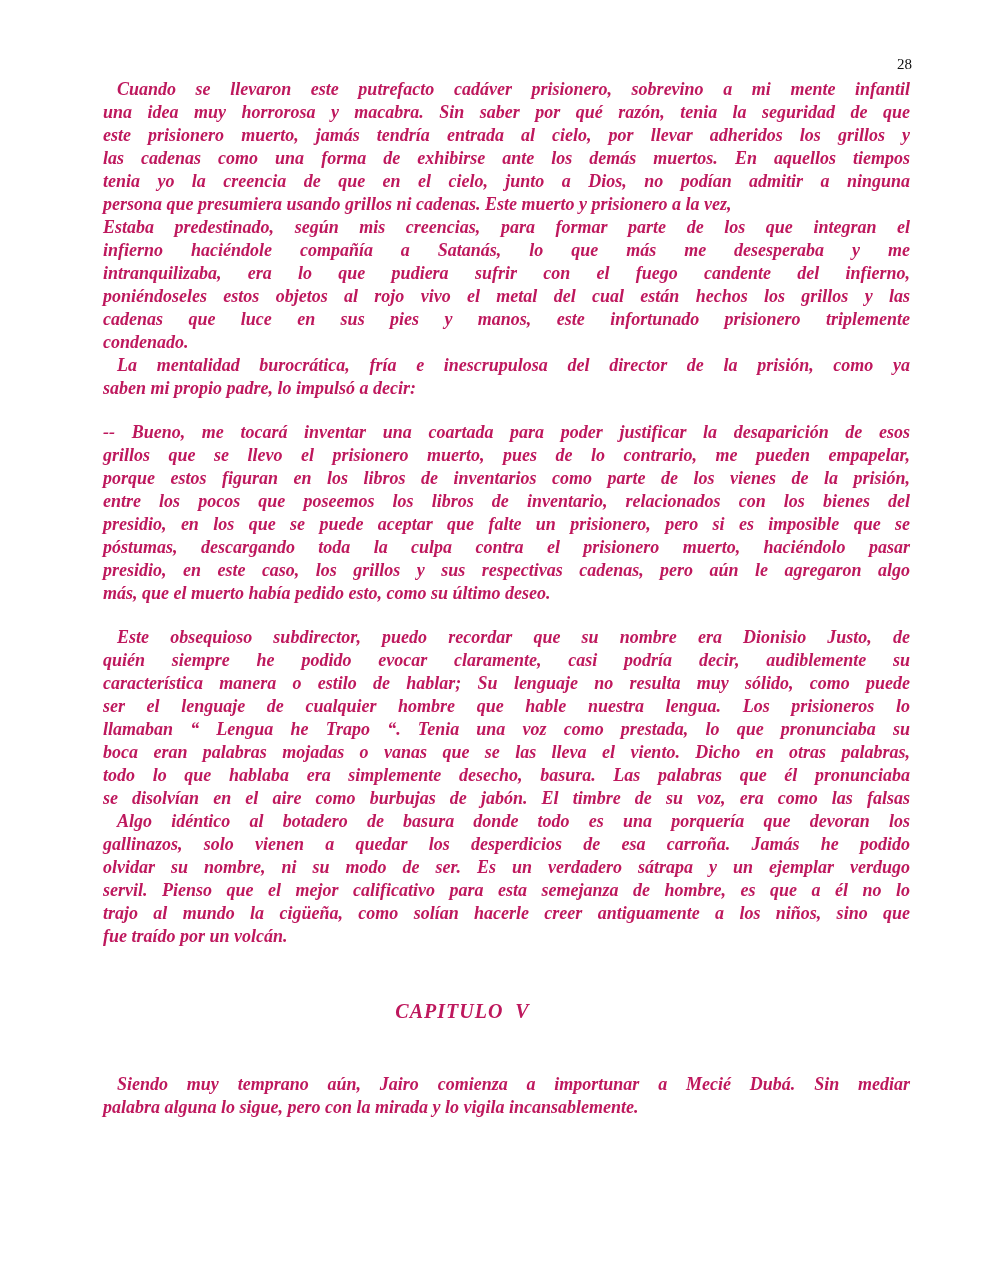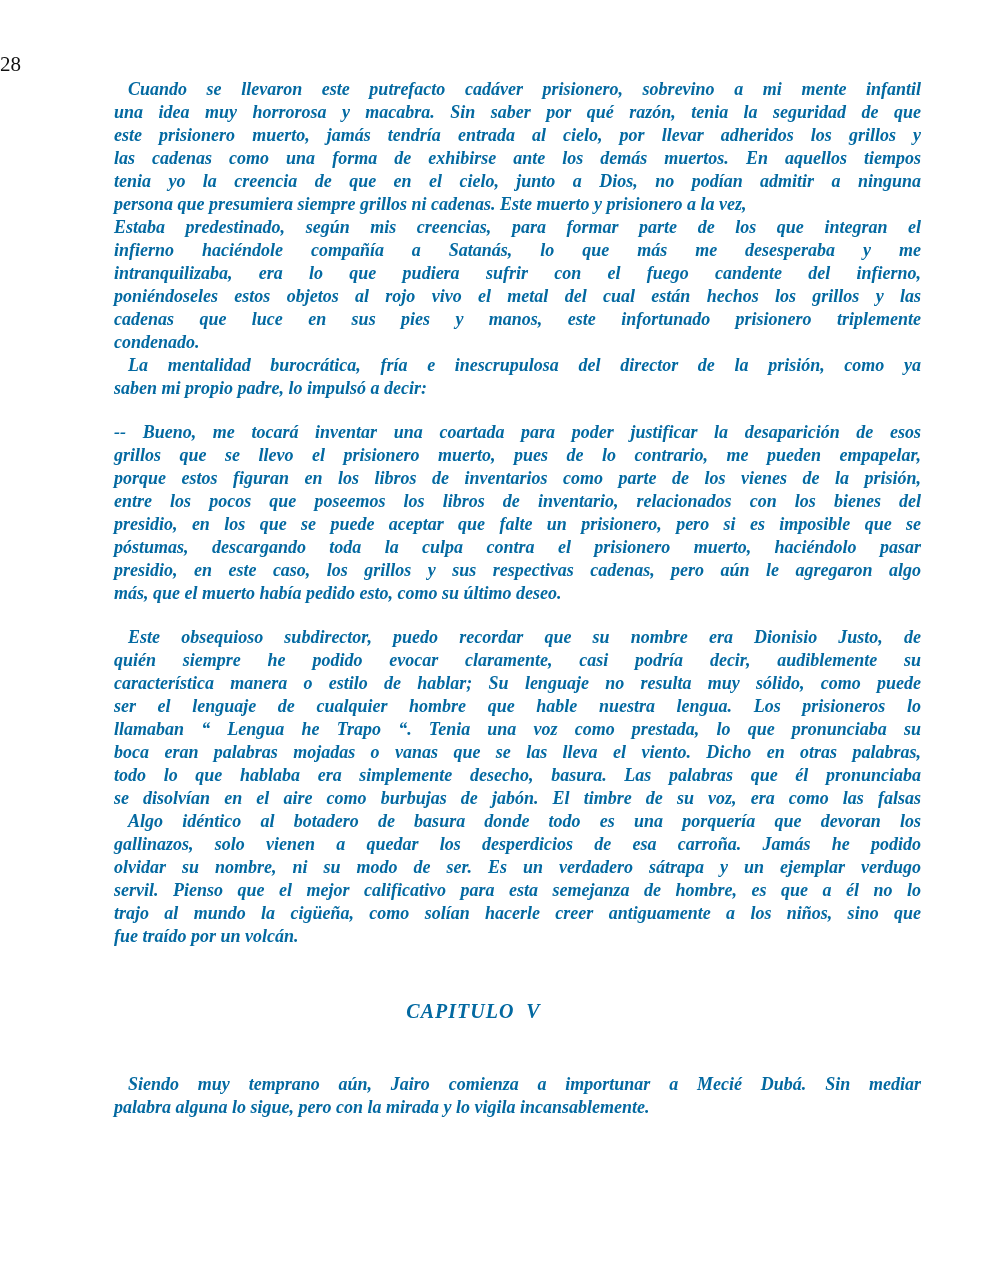--- a/index.html
+++ b/index.html
@@ -9,39 +9,39 @@
     height: 1280px;
     background: #ffffff;
     overflow: hidden;
     color: #0d0d0d;
   }
   .pagenum {
     position: absolute;
     top: 54px;
     left: 0;
     width: 912px;
-    text-align: left;
+    text-align: right;
     font-family: "Liberation Serif", "DejaVu Serif", serif;
     font-style: normal;
     font-weight: 400;
-    font-size: 21px;
+    font-size: 15px;
     line-height: 20px;
     color: #111111;
   }
   .doc-body {
     position: absolute;
-    left: 114px;
+    left: 103px;
     top: 78px;
     width: 807px;
     font-family: "Liberation Serif", "DejaVu Serif", serif;
     font-weight: 700;
     font-style: italic;
     font-size: 18px;
     line-height: 23px;
-    color: #0369a1;
+    color: #be185d;
   }
   .para { margin: 0; }
   .line {
     text-align: justify;
     text-align-last: justify;
     min-height: 23px;
   }
   .line.flush { text-align-last: left; }
   .para.indent .line:first-child { text-indent: 14px; }
   .spacer { height: 21px; }
@@ -59,21 +59,21 @@
 
 <div class="page">
   <div class="pagenum">28</div>
   <div class="doc-body" id="doc-body">
       <div class="para indent">
         <div class="line">Cuando se llevaron este putrefacto cadáver prisionero, sobrevino a mi mente infantil</div>
         <div class="line">una idea muy horrorosa y macabra. Sin saber por qué razón, tenia la seguridad de que</div>
         <div class="line">este prisionero muerto, jamás tendría entrada al cielo, por llevar adheridos los grillos y</div>
         <div class="line">las cadenas como una forma de exhibirse ante los demás muertos. En aquellos tiempos</div>
         <div class="line">tenia yo la creencia de que en el cielo, junto a Dios, no podían admitir a ninguna</div>
-        <div class="line flush">persona que presumiera siempre grillos ni cadenas. Este muerto y prisionero a la vez,</div>
+        <div class="line flush">persona que presumiera usando grillos ni cadenas. Este muerto y prisionero a la vez,</div>
         <div class="line">Estaba predestinado, según mis creencias, para formar parte de los que integran el</div>
         <div class="line">infierno haciéndole compañía a Satanás, lo que más me desesperaba y me</div>
         <div class="line">intranquilizaba, era lo que pudiera sufrir con el fuego candente del infierno,</div>
         <div class="line">poniéndoseles estos objetos al rojo vivo el metal  del cual están hechos los grillos y las</div>
         <div class="line">cadenas que luce en sus pies y manos,   este infortunado prisionero triplemente</div>
         <div class="line flush">condenado.</div>
       </div>
       <div class="para indent">
         <div class="line">La mentalidad burocrática, fría e inescrupulosa del director de la prisión, como ya</div>
         <div class="line flush">saben mi propio padre, lo impulsó a decir:</div>

